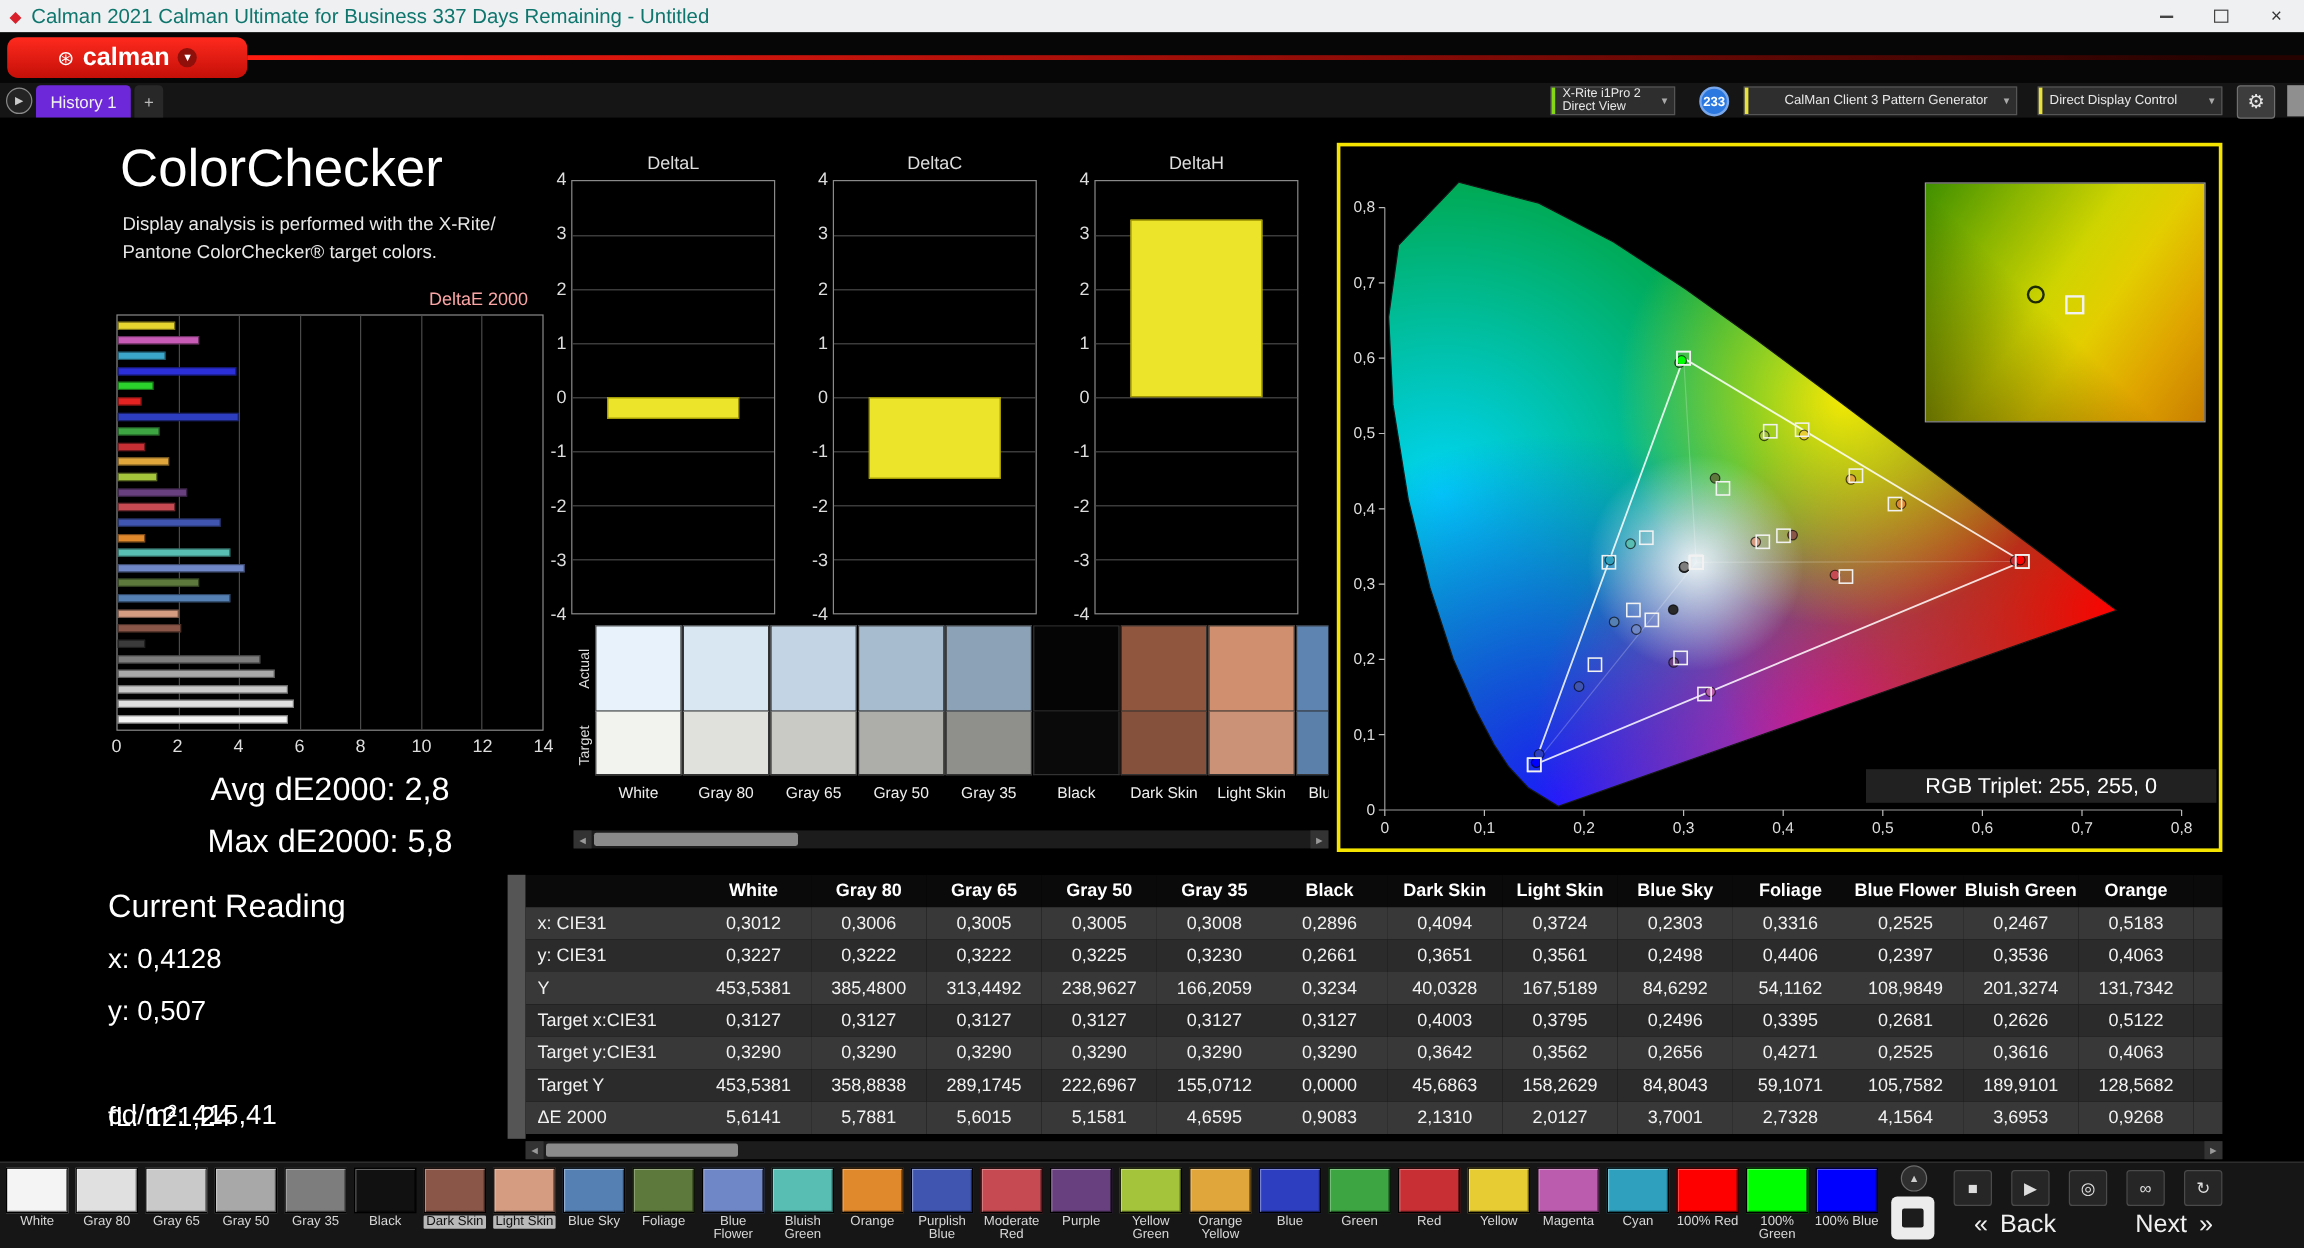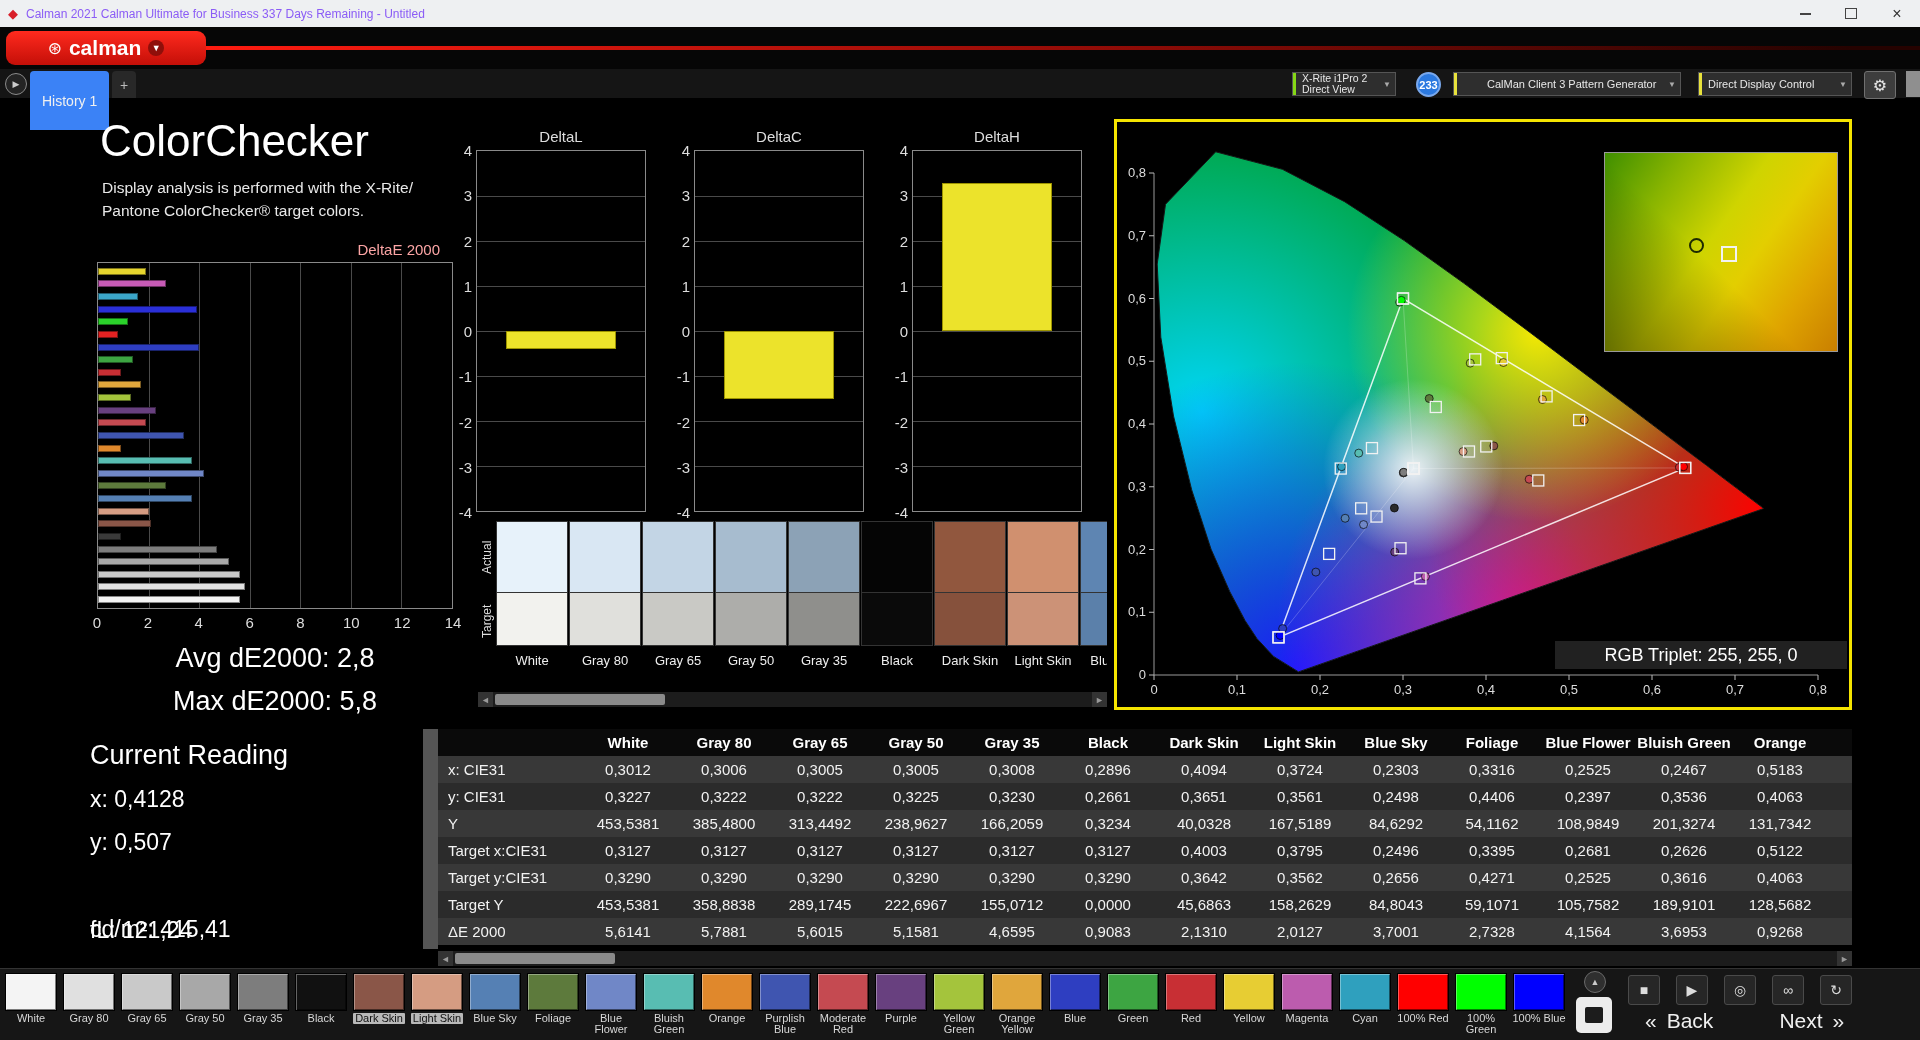--- a/index.html
+++ b/index.html
@@ -3,21 +3,21 @@
 <meta charset="utf-8">
 <style>
   html,body{margin:0;padding:0;background:#444;}
   #app{position:relative;width:1920px;height:1040px;background:#000;overflow:hidden;
        font-family:"Liberation Sans",sans-serif;color:#fff;}
 
   
   .titlebar{position:absolute;left:0;top:0;width:1920px;height:27px;background:#eef0f2;
             display:flex;align-items:center;gap:8px;padding-left:8px;box-sizing:border-box;color:#111;}
   .app-icon{color:#d81f2a;font-size:13px;}
-  .title{font-size:12px;color:#8b5cf6;}
+  .title{font-size:17px;color:#0f766e;}
   .winbtns{margin-left:auto;display:flex;height:100%;}
   .wb{width:46px;display:flex;align-items:center;justify-content:center;color:#333;font-size:16px;}
   .glyph-min{display:inline-block;width:11px;border-bottom:2px solid #444;}
   .glyph-rst{display:inline-block;width:10px;height:9px;border:1.5px solid #444;}
 
   
   .banner{position:absolute;left:0;top:27px;width:1920px;height:42px;background:#060606;}
   .logo{position:absolute;left:6px;top:4px;width:200px;height:34px;border-radius:9px;
         background:linear-gradient(#ff2a1e,#c40f08);display:flex;align-items:center;justify-content:center;
         gap:7px;color:#fff;font-size:21px;font-weight:bold;}
@@ -25,21 +25,21 @@
   .logo-dd{font-size:9px;background:#8f0f0a;border-radius:50%;width:16px;height:16px;
            display:flex;align-items:center;justify-content:center;font-weight:normal;}
   .redline{position:absolute;left:206px;right:0;top:19px;height:4px;
            background:linear-gradient(to right,#ff1b10,#8c0b06 55%,#250200 96%);}
 
   
   .tabrow{position:absolute;left:0;top:69px;width:1920px;height:29px;background:#151515;}
   .tab-scroll{position:absolute;left:5px;top:4px;width:20px;height:20px;border-radius:50%;
               border:1px solid #8a8a8a;background:#242424;color:#ccc;font-size:9px;
               display:flex;align-items:center;justify-content:center;}
-  .tab{position:absolute;left:30px;top:2px;height:27px;padding:16px 12px;background:#3b82f6;color:#f0f0f0;
+  .tab{position:absolute;left:30px;top:2px;height:27px;padding:0 12px;background:#6d28d9;color:#f0f0f0;
        font-size:14px;display:flex;align-items:center;border-radius:4px 4px 0 0;}
   .tab.add{left:112px;width:24px;padding:0;justify-content:center;background:#282828;color:#bbb;}
   .dd{position:absolute;top:3px;height:24px;background:#2e2e2e;border:1px solid #555;color:#e8e8e8;
       font-size:11px;display:flex;align-items:center;padding:0 18px 0 9px;box-sizing:border-box;}
   .dd::before{content:"";position:absolute;left:0;top:0;bottom:0;width:3px;}
   .dd.green::before{background:#86d816;}
   .dd.yellow::before{background:#e8e23c;}
   .dd .arr{position:absolute;right:4px;font-size:8px;color:#aaa;}
   .dd .two{display:flex;flex-direction:column;line-height:11px;font-size:10.5px;}
   #dd-meter{left:1292px;width:104px;}

